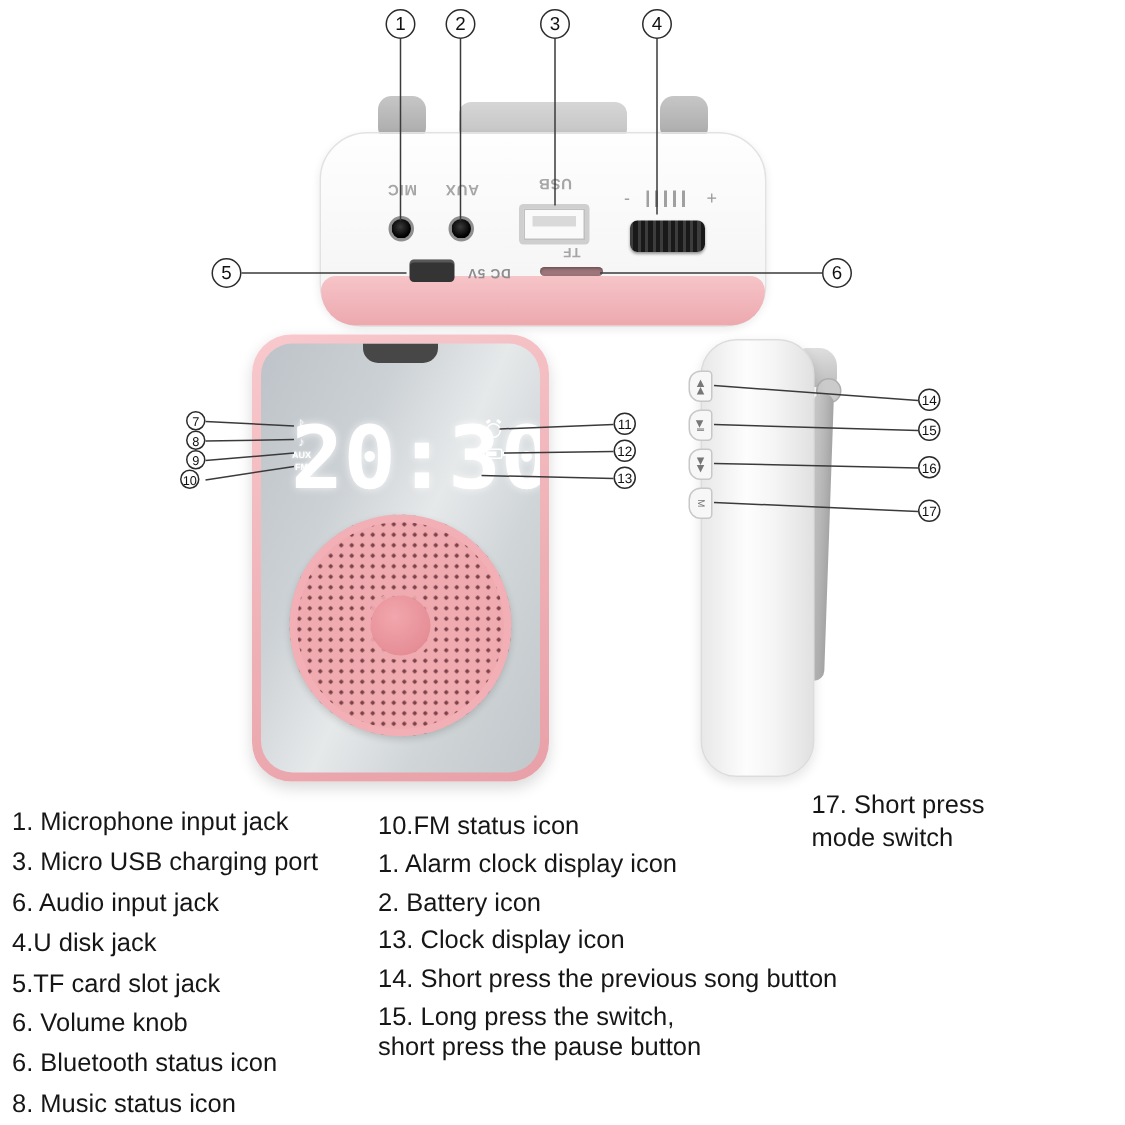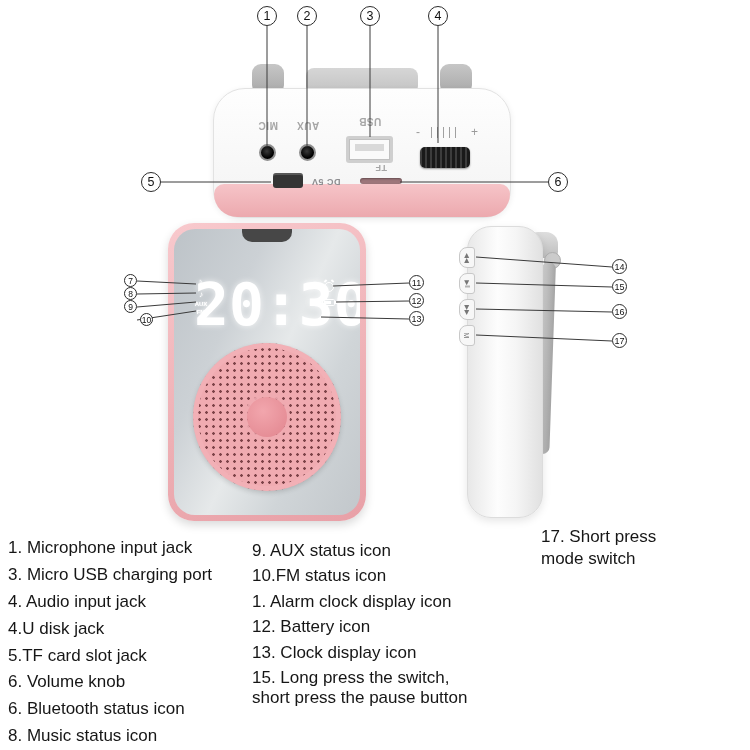--- a/index.html
+++ b/index.html
@@ -73,21 +73,21 @@
 
   <span class="co lg" style="left:257px;top:6px">1</span>
   <span class="co lg" style="left:297px;top:6px">2</span>
   <span class="co lg" style="left:360px;top:6px">3</span>
   <span class="co lg" style="left:428px;top:6px">4</span>
   <span class="co lg" style="left:141px;top:172px">5</span>
   <span class="co lg" style="left:548px;top:172px">6</span>
   <span class="co sm" style="left:124px;top:274px">7</span>
   <span class="co sm" style="left:124px;top:287px">8</span>
   <span class="co sm" style="left:124px;top:300px">9</span>
-  <span class="co sm" style="left:140px;top:313px">10</span>
+  <span class="co sm" style="left:120px;top:313px">10</span>
   <span class="co md" style="left:409px;top:275px">11</span>
   <span class="co md" style="left:409px;top:293px">12</span>
   <span class="co md" style="left:409px;top:311px">13</span>
   <span class="co md" style="left:612px;top:259px">14</span>
   <span class="co md" style="left:612px;top:279px">15</span>
   <span class="co md" style="left:612px;top:304px">16</span>
   <span class="co md" style="left:612px;top:333px">17</span>
 
   <div class="abs" style="left:252px;top:64px;width:32px;height:30px;background:linear-gradient(#c6c6c6,#a8a8a8);border-radius:9px;z-index:1"></div>
   <div class="abs" style="left:440px;top:64px;width:32px;height:30px;background:linear-gradient(#c6c6c6,#a8a8a8);border-radius:9px;z-index:1"></div>
@@ -150,33 +150,33 @@
         <span>▶▶</span>
       </div>
     <div class="side-btn" style="top:98px">
         <span>M</span>
       </div>
   </div>
 
   <div class="abs legend c1" style="left:8px;top:538px;width:245px">
     <div class="li">1. Microphone input jack</div>
     <div class="li">3. Micro USB charging port</div>
-    <div class="li">4. Audio input jack</div>
+    <div class="li">6. Audio input jack</div>
     <div class="li">4.U disk jack</div>
     <div class="li">5.TF card slot jack</div>
     <div class="li">6. Volume knob</div>
     <div class="li">6. Bluetooth status icon</div>
     <div class="li">8. Music status icon</div>
   </div>
   <div class="abs legend c2" style="left:252px;top:541px;width:340px">
-    <div class="li">9. AUX status icon</div>
     <div class="li">10.FM status icon</div>
     <div class="li">1. Alarm clock display icon</div>
-    <div class="li">12. Battery icon</div>
+    <div class="li">2. Battery icon</div>
     <div class="li">13. Clock display icon</div>
+    <div class="li">14. Short press the previous song button</div>
     <div class="li">15. Long press the switch,
 short press the pause button</div>
   </div>
   <div class="abs legend c3" style="left:541px;top:526px;width:205px">
     <div class="li">17. Short press
 mode switch</div>
   </div>
 
 </div>
 

